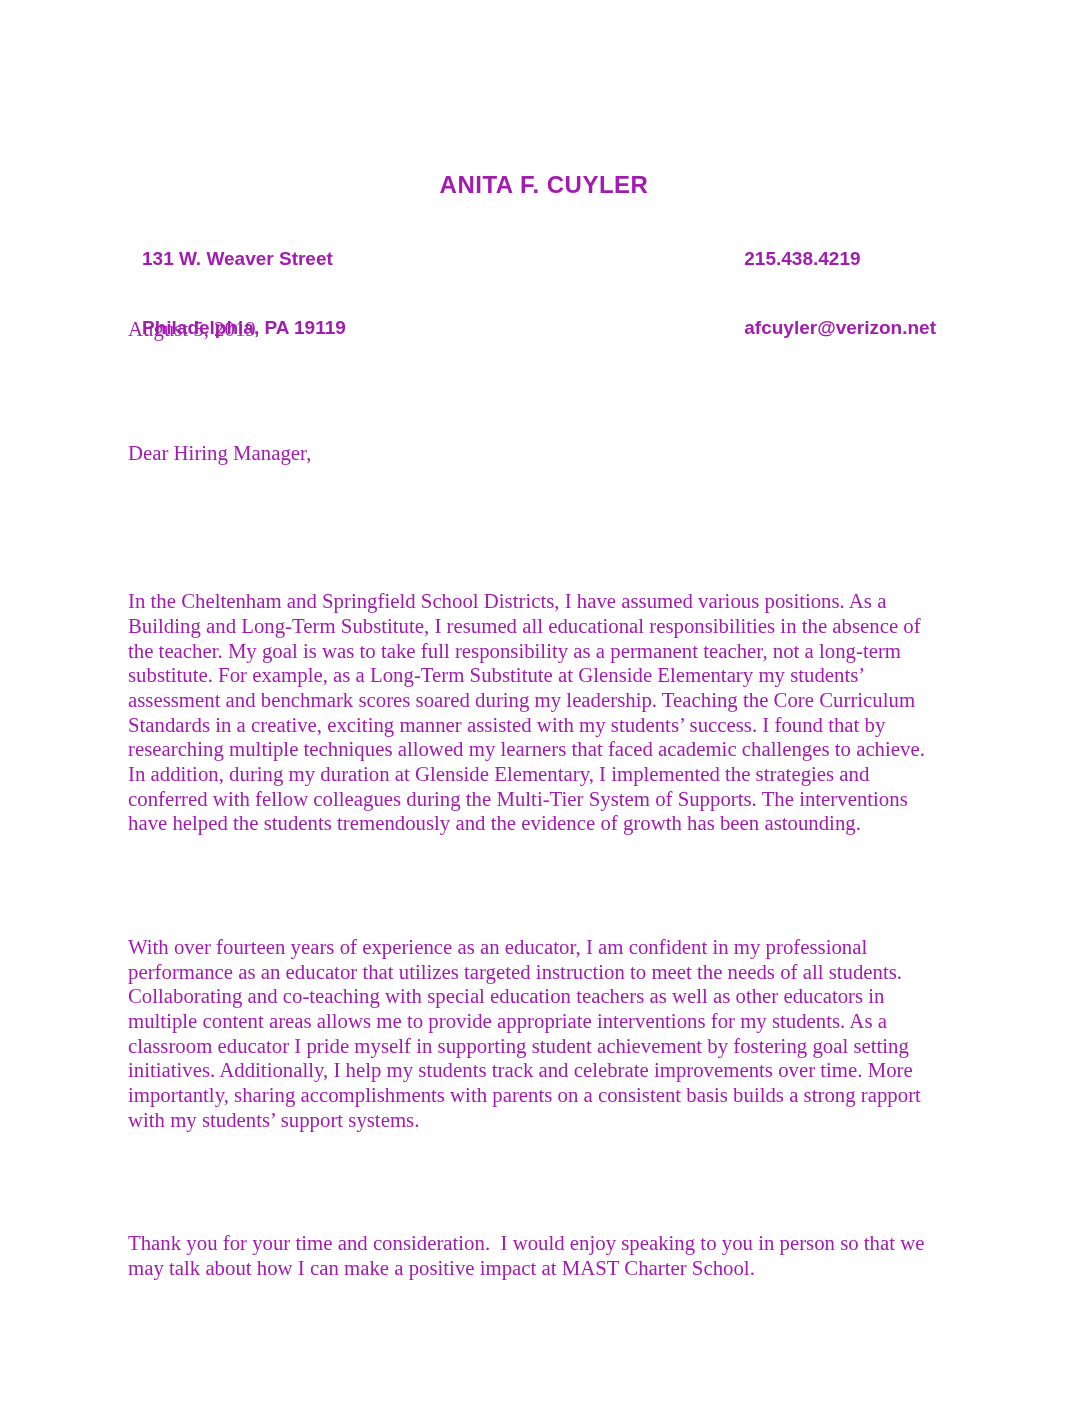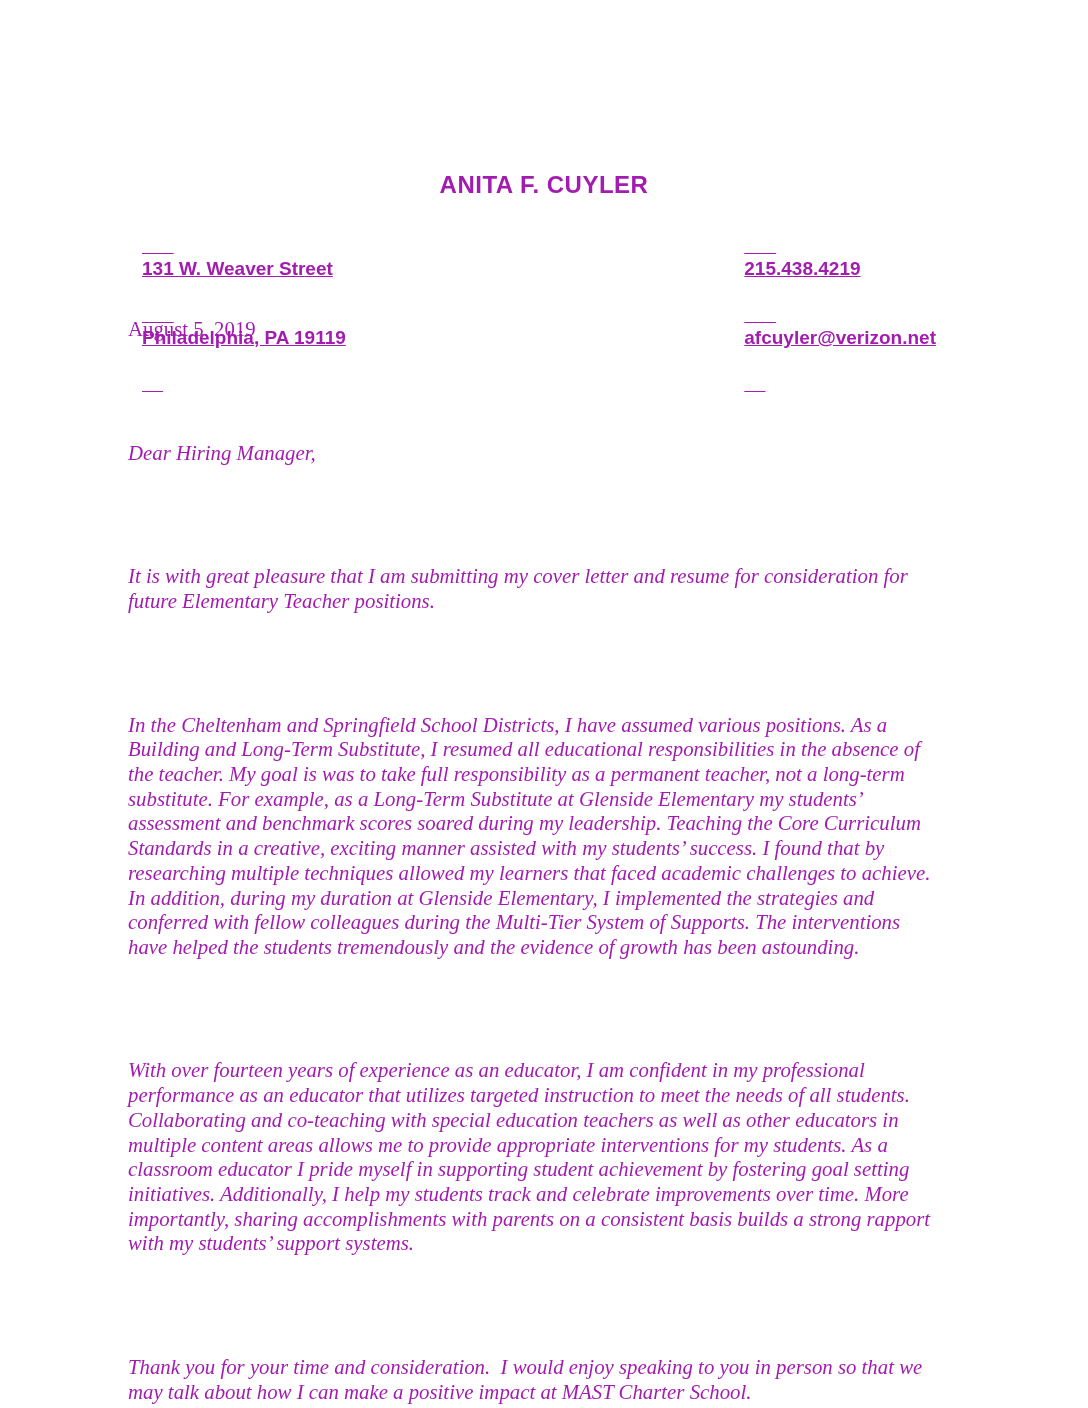--- a/index.html
+++ b/index.html
@@ -24,31 +24,30 @@
     text-align: center;
     font-family: "Liberation Sans", sans-serif;
     font-weight: bold;
     font-size: 24px;
     line-height: 30px;
     letter-spacing: 0.5px;
     white-space: pre;
   }
   .header-row {
     position: absolute;
-    top: 167px;
+    top: 157px;
     left: 128px;
     width: 832px;
     display: flex;
     justify-content: space-between;
     font-family: "Liberation Sans", sans-serif;
     font-weight: bold;
     font-size: 19px;
     line-height: 23px;
     white-space: pre;
-    text-decoration: underline;
   }
   .header-left {
     padding-left: 14px;
     text-align: left;
   }
   .header-right {
     padding-right: 24px;
     text-align: left;
   }
   .body-flow {
@@ -59,21 +58,20 @@
     font-family: "Liberation Serif", serif;
     font-size: 20.8px;
     line-height: 24.7px;
     white-space: pre;
   }
   .block {
     margin: 0;
   }
   .block + .block {
     margin-top: 24.7px;
-    font-style: italic;
   }
 </style>
 </head>
 <body>
 
 <div class="page">
 
   <div class="title">ANITA F. CUYLER</div>
 
   <div class="header-row">
@@ -85,22 +83,20 @@
       <div>215.438.4219</div>
       <div>afcuyler@verizon.net</div>
     </div>
   </div>
 
   <div class="body-flow">
     <div class="block">August 5, 2019</div>
 
     <div class="block">Dear Hiring Manager,</div>
 
-    <div class="block">It is with great pleasure that I am submitting my cover letter and resume for consideration for
-future Elementary Teacher positions.</div>
 
     <div class="block">In the Cheltenham and Springfield School Districts, I have assumed various positions. As a
 Building and Long-Term Substitute, I resumed all educational responsibilities in the absence of
 the teacher. My goal is was to take full responsibility as a permanent teacher, not a long-term
 substitute. For example, as a Long-Term Substitute at Glenside Elementary my students’
 assessment and benchmark scores soared during my leadership. Teaching the Core Curriculum
 Standards in a creative, exciting manner assisted with my students’ success. I found that by
 researching multiple techniques allowed my learners that faced academic challenges to achieve.
 In addition, during my duration at Glenside Elementary, I implemented the strategies and
 conferred with fellow colleagues during the Multi-Tier System of Supports. The interventions

